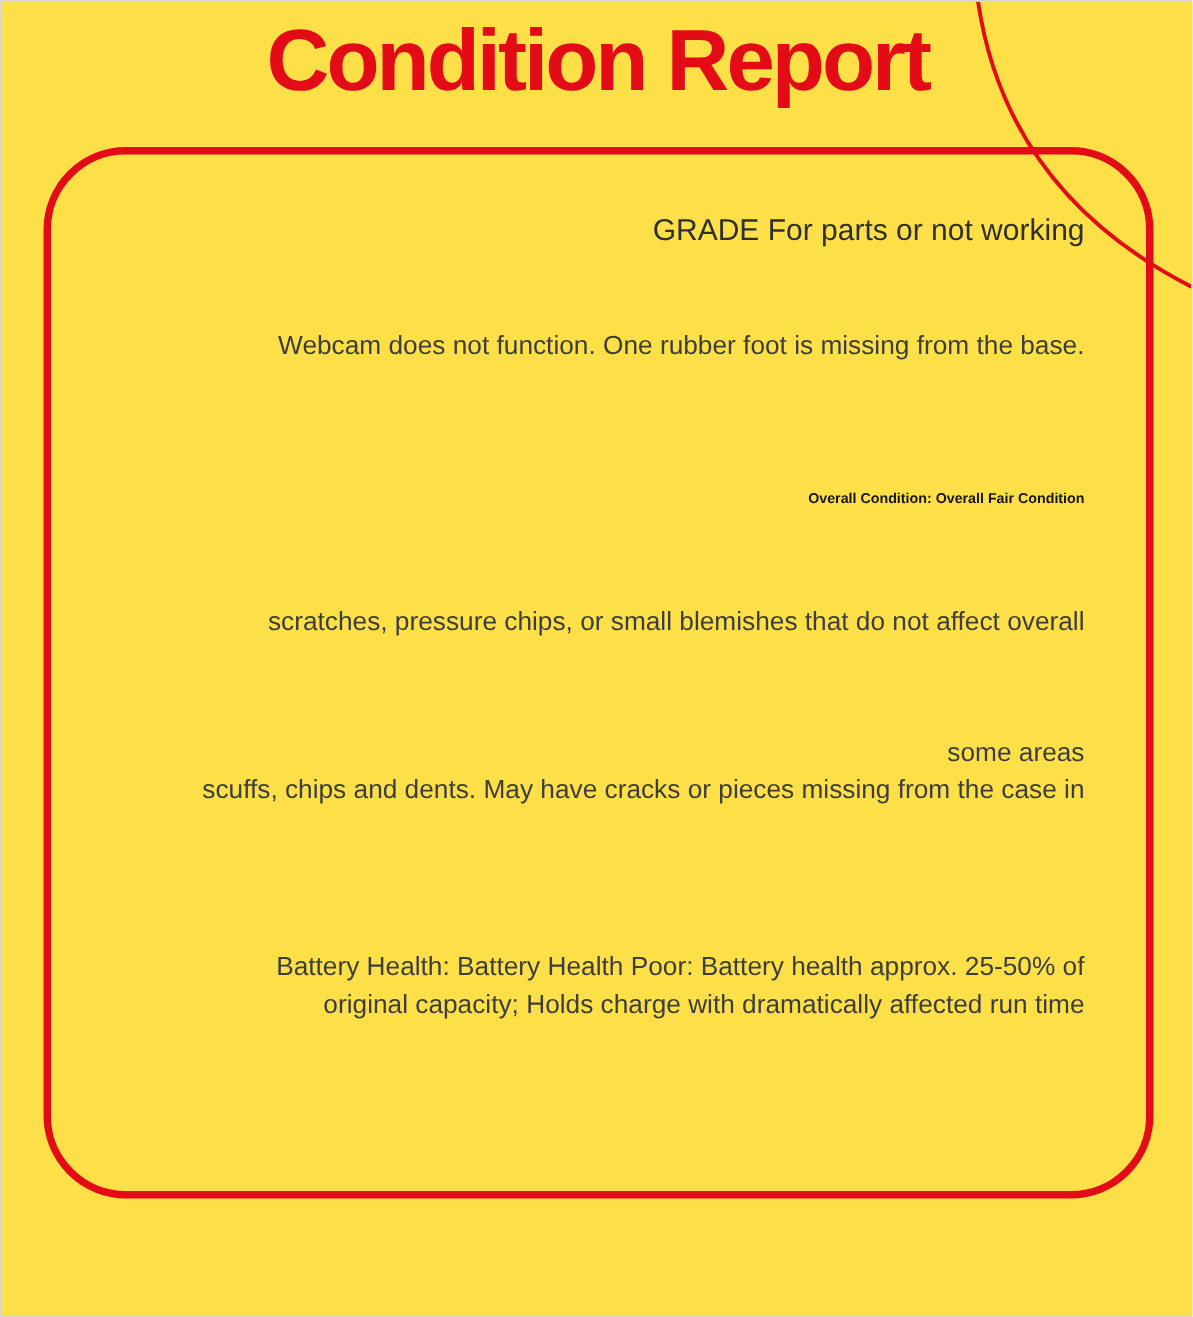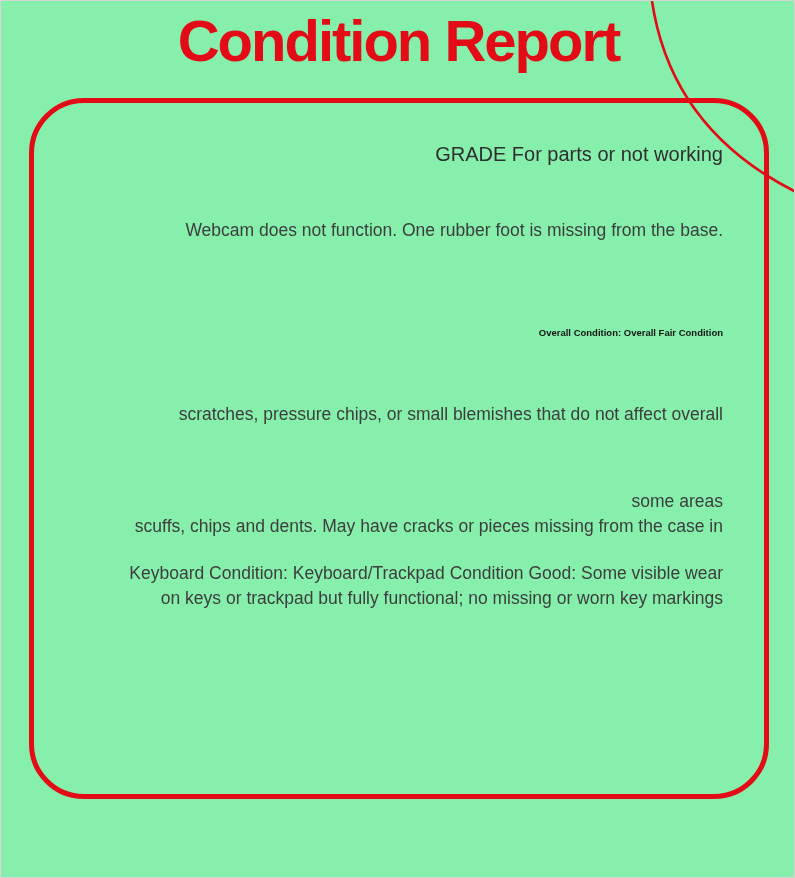--- a/index.html
+++ b/index.html
@@ -1,20 +1,20 @@
 <!DOCTYPE html>
 <html><head>
 <meta charset="utf-8">
 <style>
   html, body { margin: 0; padding: 0; background: #fff; }
   .page {
     position: relative;
     width: 795px;
     height: 878px;
-    background: #86efac;
+    background: #fde047;
     border: 1px solid #d6d6d6;
     box-sizing: border-box;
     overflow: hidden;
     font-family: "Liberation Sans", sans-serif;
   }
   .title {
     position: absolute;
     top: 8px;
     left: 0;
     width: 795px;
@@ -94,23 +94,23 @@
 
   <div class="textblock para para-screen">
     <div>scratches, pressure chips, or small blemishes that do not affect overall</div>
   </div>
 
   <div class="textblock para para-casing">
     <div>some areas</div>
     <div>scuffs, chips and dents. May have cracks or pieces missing from the case in</div>
   </div>
 
-  <div class="textblock para para-keyboard">
-    <div>Keyboard Condition: Keyboard/Trackpad Condition Good: Some visible wear</div>
-    <div>on keys or trackpad but fully functional; no missing or worn key markings</div>
+
+  <div class="textblock para para-battery">
+    <div>Battery Health: Battery Health Poor: Battery health approx. 25-50% of</div>
+    <div>original capacity; Holds charge with dramatically affected run time</div>
   </div>
-
 
   <svg class="swoosh" width="795" height="878" viewBox="0 0 795 878">
     <path d="M 651 0 Q 670 128 795 191" fill="none" stroke="#e30b16" stroke-width="2.6"></path>
   </svg>
 
 </div>
 
 </body></html>

